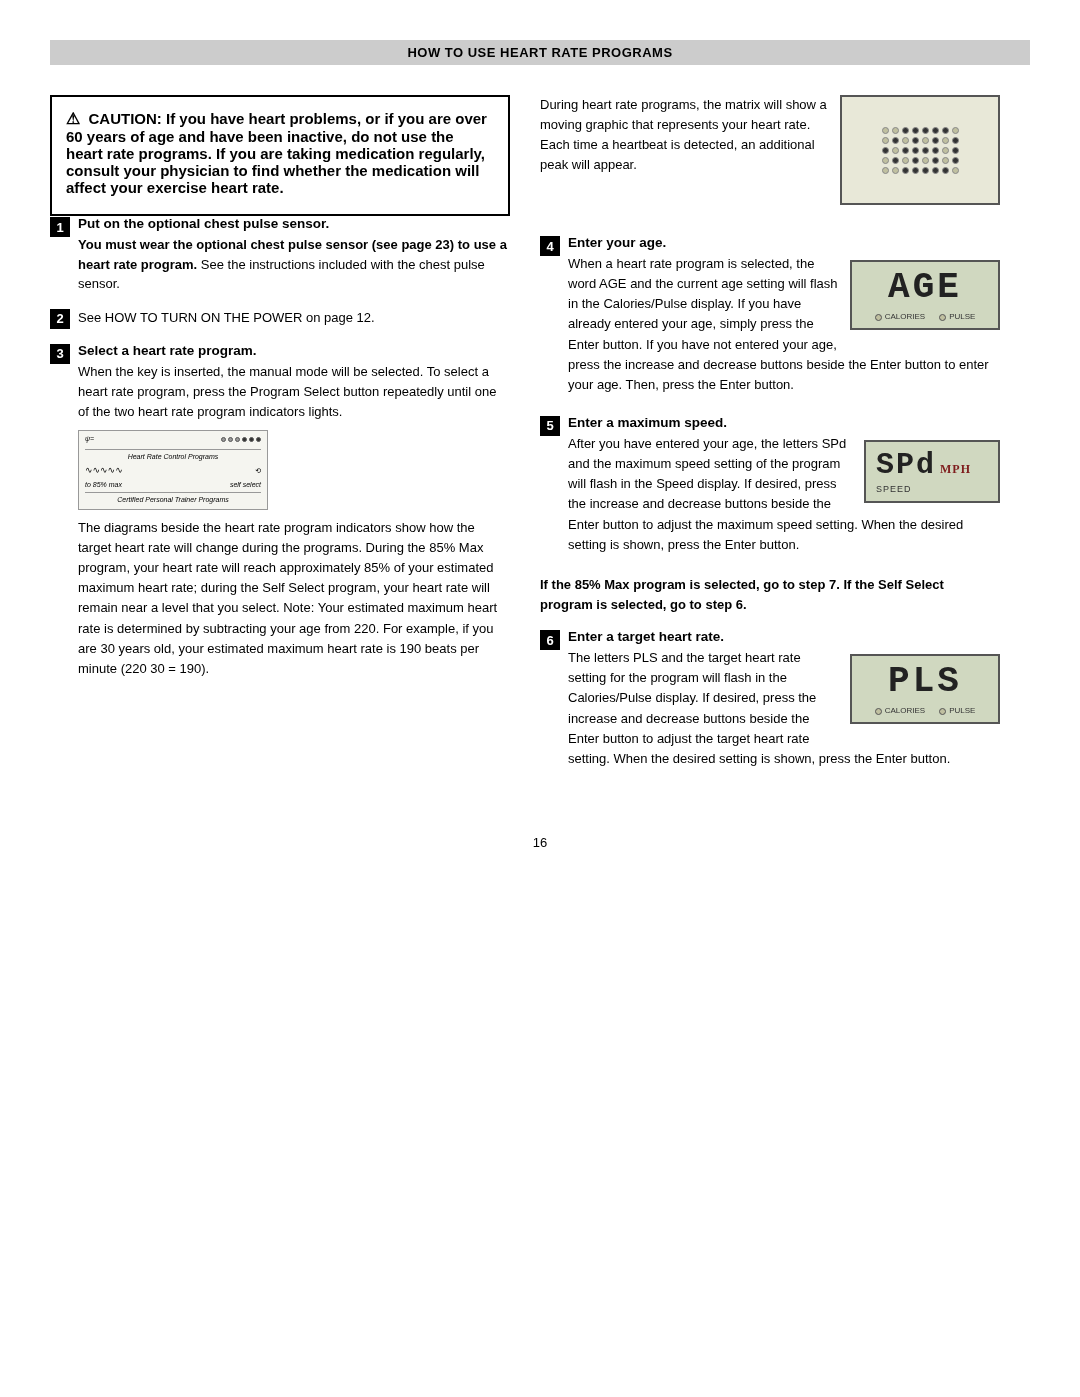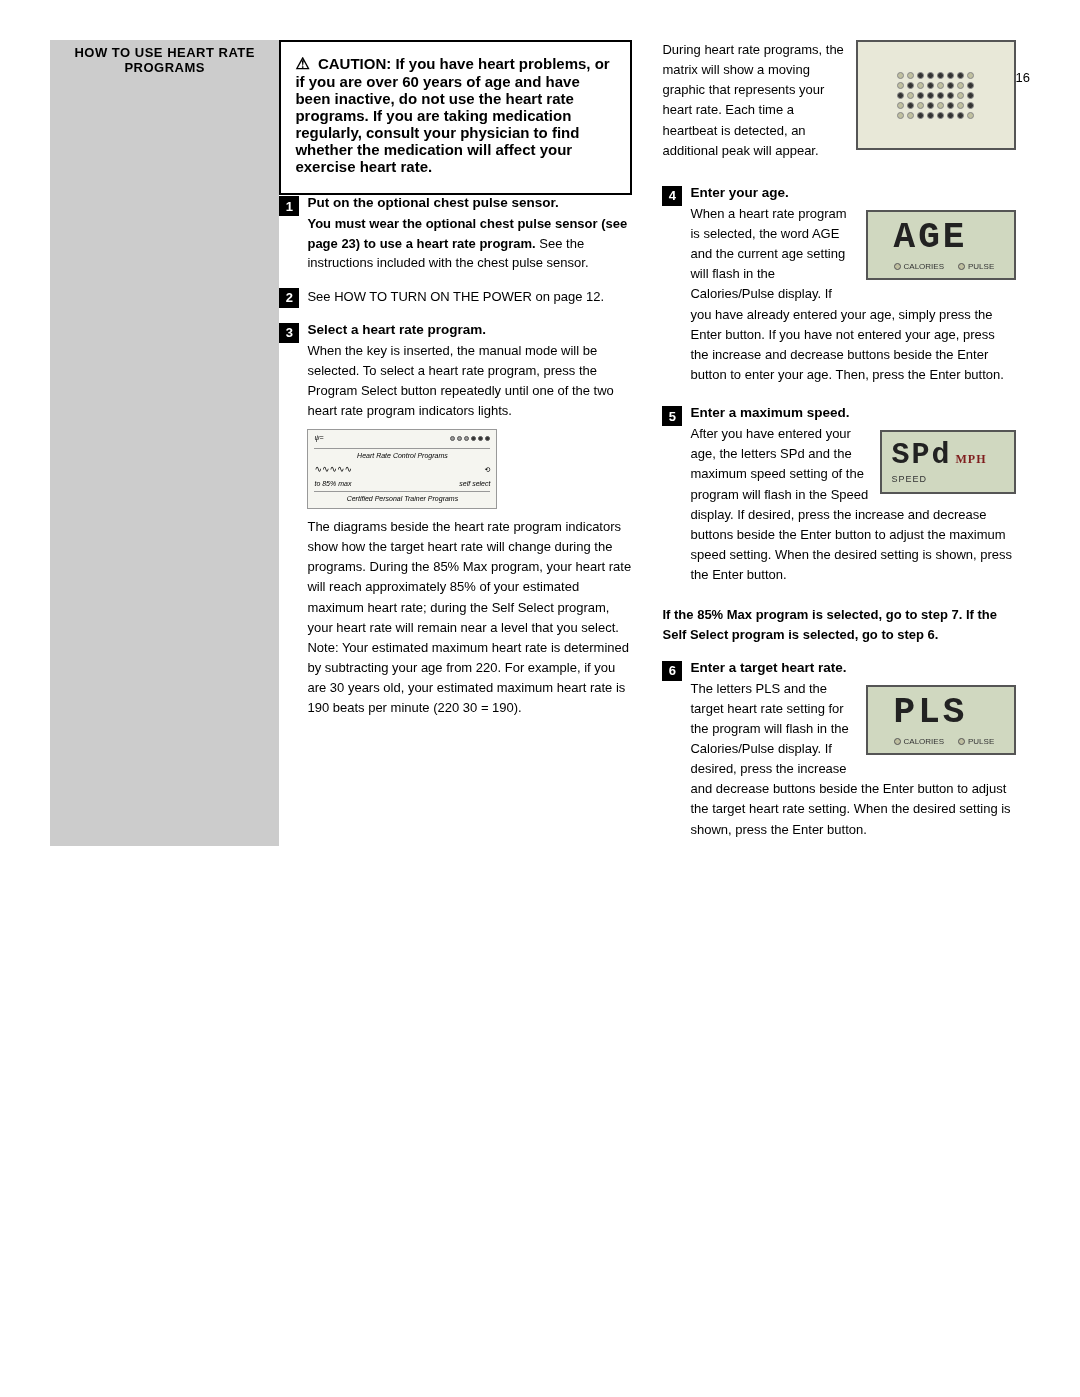--- a/index.html
+++ b/index.html
@@ -8,22 +8,22 @@
       min-height: 1397px;
       background: #fff;
       font-family: Arial, Helvetica, sans-serif;
       font-size: 14px;
       color: #000;
       padding: 40px 50px;
     }
 
     .page-container {
       display: flex;
-      flex-direction: row;
-      gap: 0;
+      flex-direction: column;
+      gap: 16px;
     }
 
     
     .two-col {
       display: flex;
       gap: 30px;
     }
 
     .left-col {
       flex: 1;
@@ -178,21 +178,21 @@
     }
 
     
     .lcd-display {
       border: 2px solid #555;
       width: 150px;
       background: #d0d8c0;
       padding: 8px 26px 5px;
       display: flex;
       flex-direction: column;
-      align-items: flex-start;
+      align-items: center;
       margin: 6px 0 10px 10px;
       float: right;
     }
 
     .lcd-digits {
       font-family: 'Courier New', monospace;
       font-size: 32px;
       font-weight: bold;
       letter-spacing: 2px;
       color: #222;

